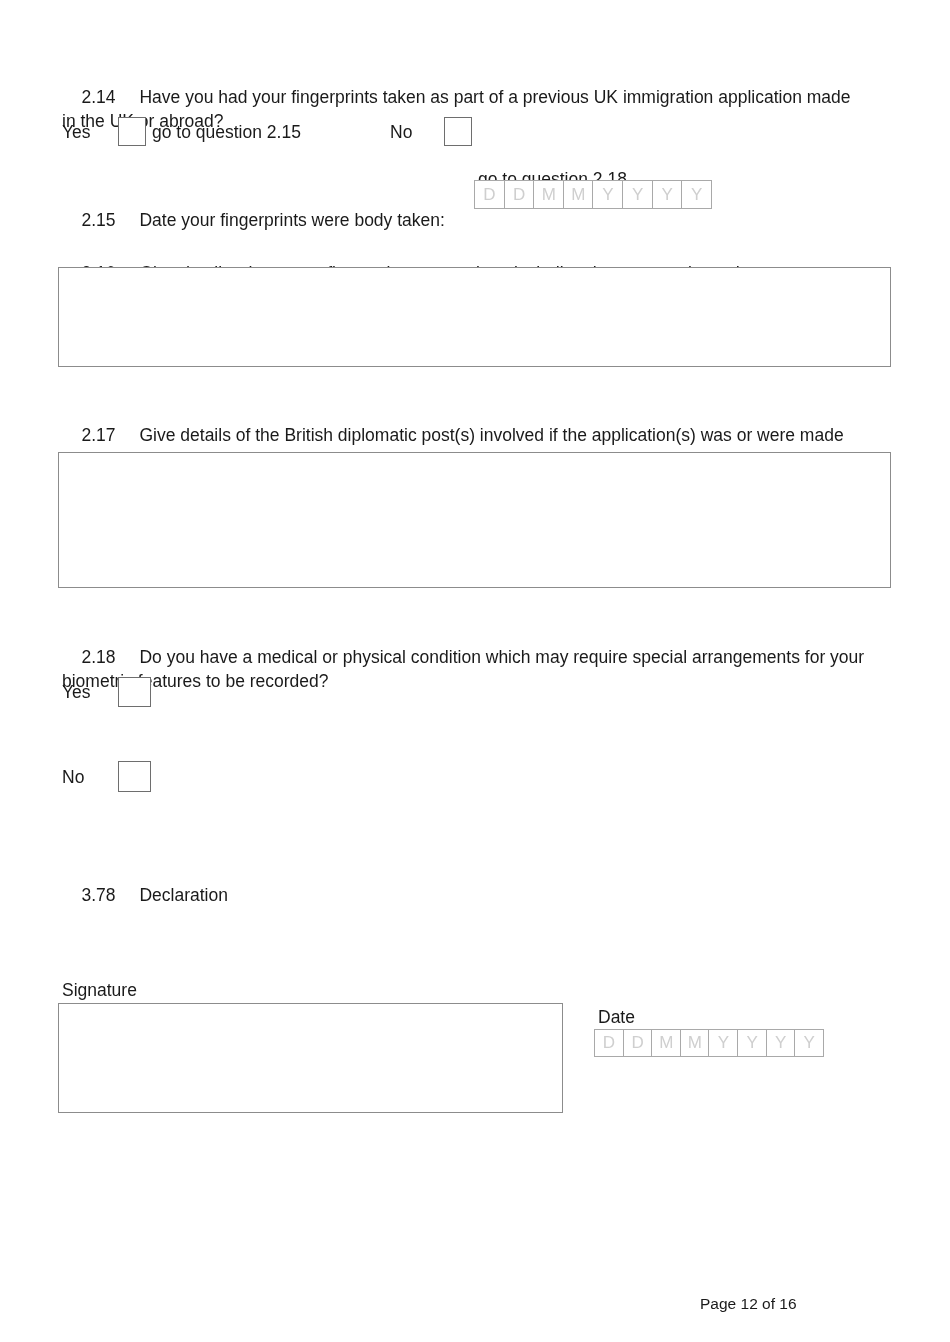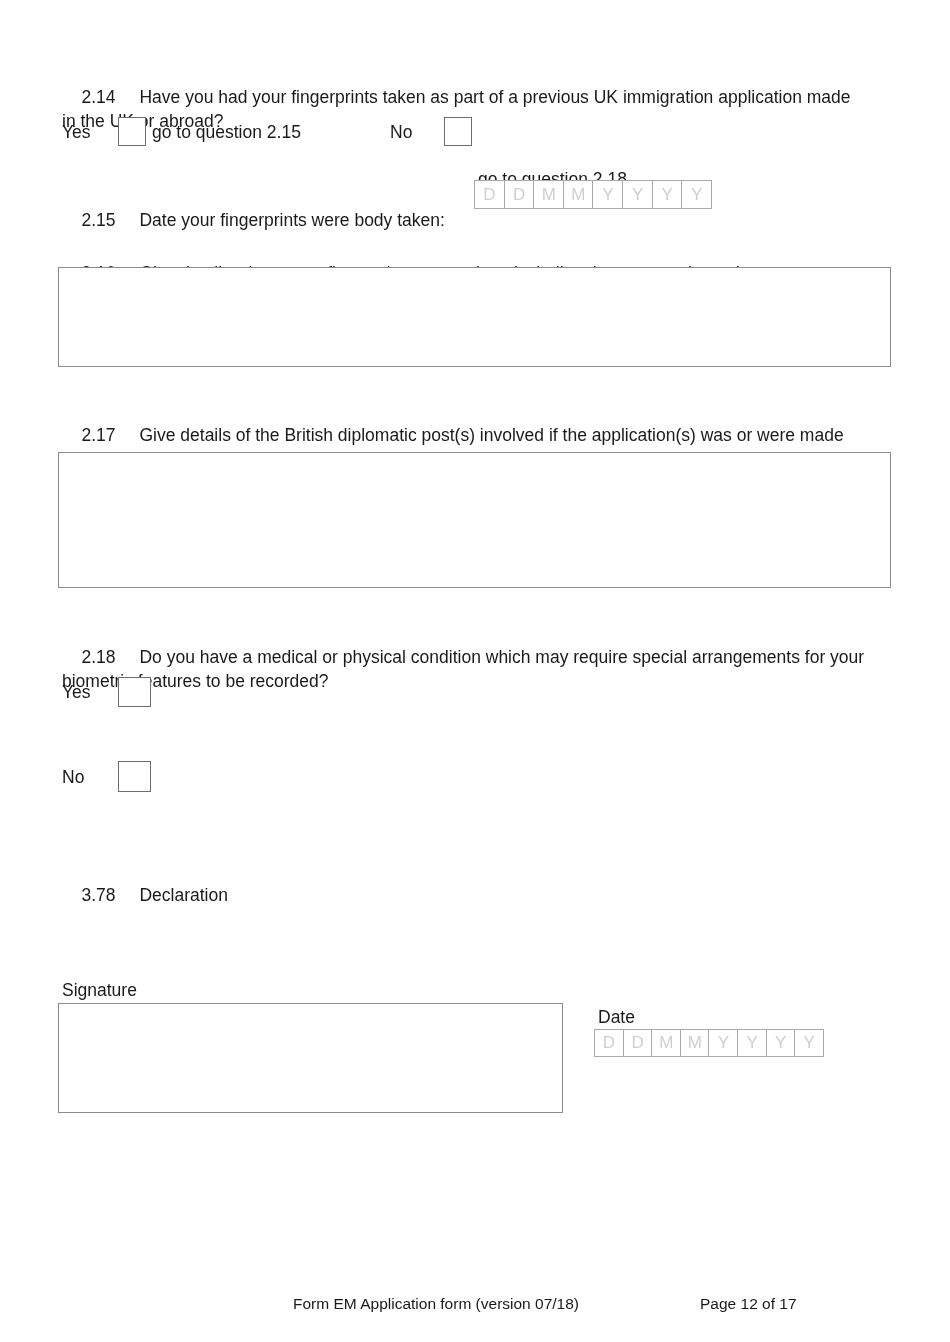--- a/index.html
+++ b/index.html
@@ -168,17 +168,16 @@
     <div class="cell" style="width:30px;height:28px;">D</div>
     <div class="cell" style="width:30px;height:28px;">D</div>
     <div class="cell" style="width:30px;height:28px;">M</div>
     <div class="cell" style="width:30px;height:28px;">M</div>
     <div class="cell" style="width:30px;height:28px;">Y</div>
     <div class="cell" style="width:30px;height:28px;">Y</div>
     <div class="cell" style="width:30px;height:28px;">Y</div>
     <div class="cell" style="width:30px;height:28px;">Y</div>
   </div>
 
-  <div class="footer-left" style="left:293px; top:1294px;">Form EM Application form (version 07/18)</div>
 
-  <div class="footer-right" style="left:700px; top:1294px;">Page 12 of 17</div>
+  <div class="footer-right" style="left:700px; top:1294px;">Page 12 of 16</div>
 
 </div>
 
 </body></html>

